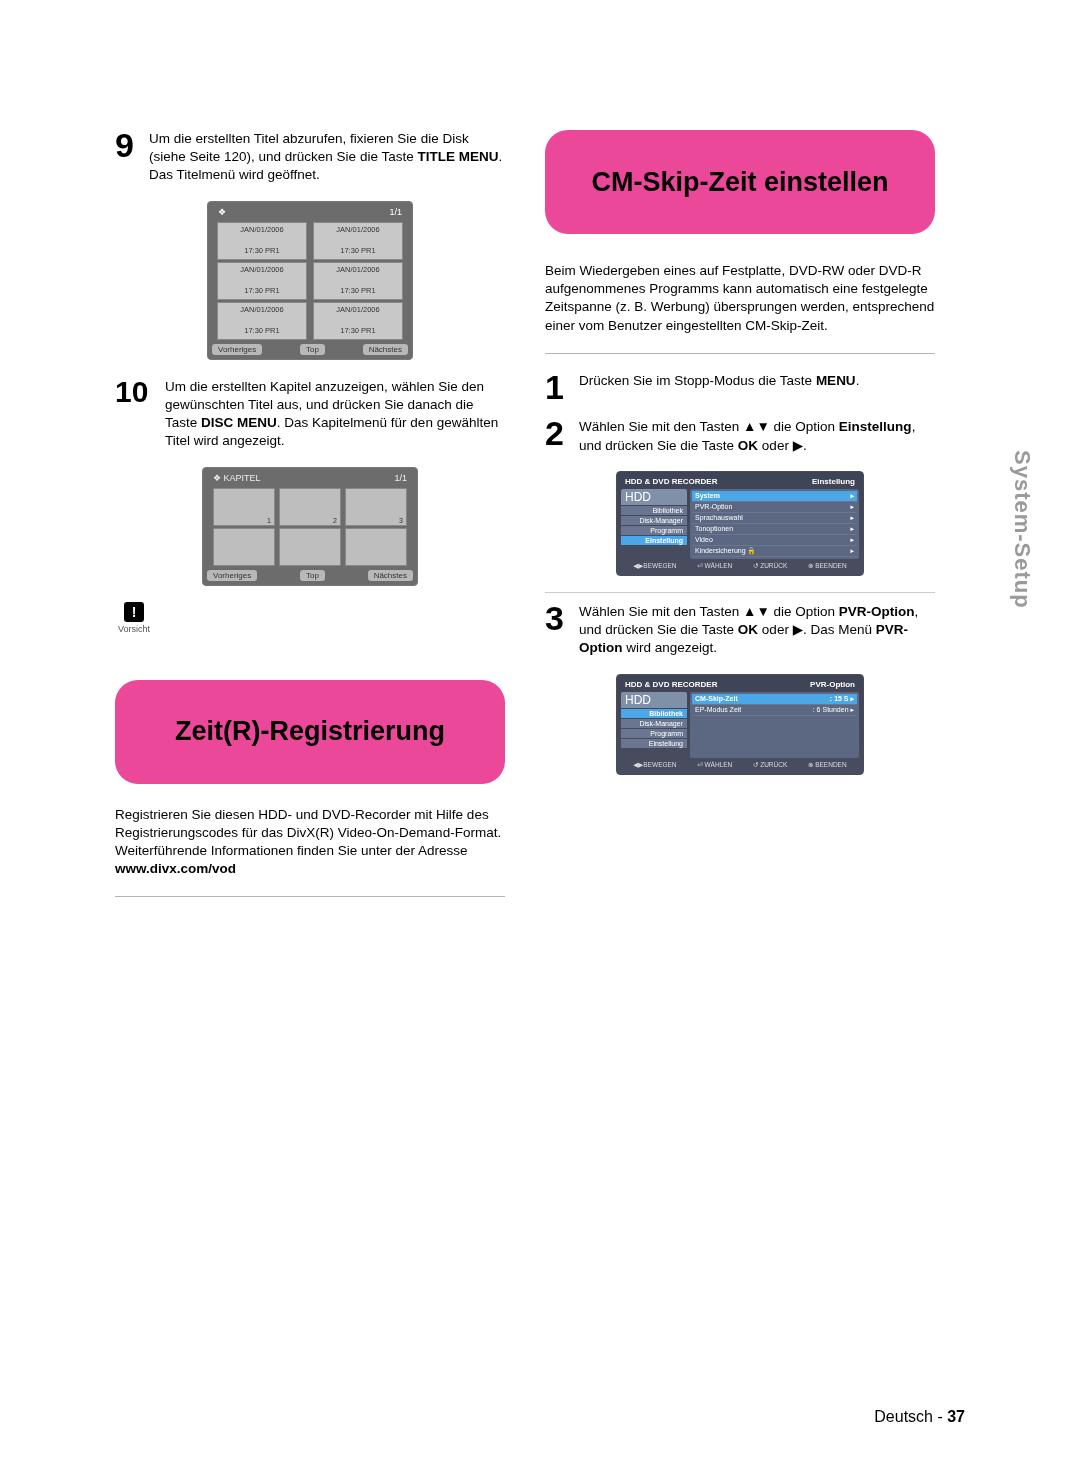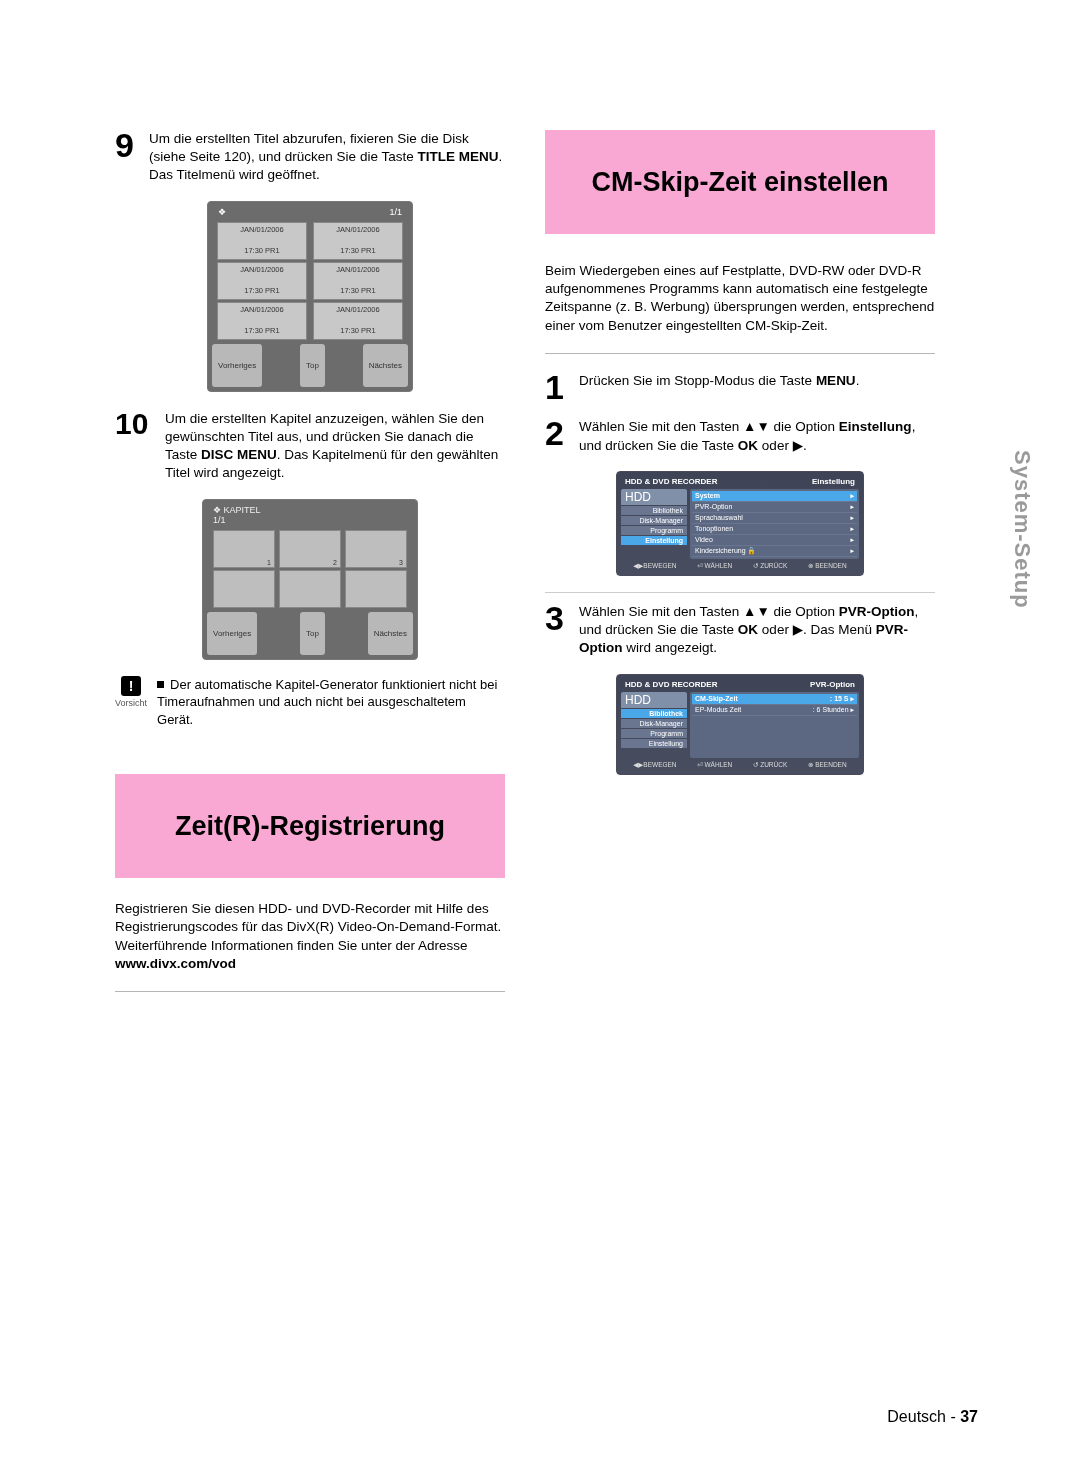--- a/index.html
+++ b/index.html
@@ -81,36 +81,36 @@
   }
   .ui-titles-btns {
     display: flex;
     justify-content: space-between;
     margin-top: 4px;
   }
   .ui-btn {
     background:#b8b8b8;
     color:#333;
     border-radius: 3px;
-    padding: 17px 6px;
+    padding: 1px 6px;
     font-size: 8px;
   }
 
   
   .ui-kapitel {
     width: 206px;
     margin: 14px auto 16px auto;
     border: 1px solid #777;
     background: #6c6c6c;
     border-radius: 4px;
     padding: 4px;
     font-size: 8px;
     color:#eee;
   }
-  .ui-k-head { display:flex; justify-content:space-between; font-size:9px; padding:1px 6px 3px 6px;flex-direction:column; }
+  .ui-k-head { display:flex; justify-content:space-between; font-size:9px; padding:1px 6px 3px 6px; }
   .ui-k-row { display:flex; gap:4px; justify-content:center; margin:2px 0; }
   .ui-k-th {
     width:60px; height:36px; background:#bebebe; border:1px solid #888; position:relative;
   }
   .ui-k-th .n { position:absolute; right:3px; bottom:1px; font-size:7px; color:#333; }
 
   
   .caution-row { display:flex; gap:10px; align-items:flex-start; margin-top:8px; }
   .caution-icon {
     width: 38px;
@@ -120,26 +120,27 @@
     color:#fff; background:#000; width:20px; height:20px; border-radius:3px;
     display:inline-flex; align-items:center; justify-content:center; font-weight:bold; font-size:14px;
   }
   .caution-icon .lbl { font-size:9px; color:#555; margin-top:2px; }
   .caution-text { font-size:13px; line-height:1.35; }
   .sqbullet { display:inline-block; width:7px; height:7px; background:#000; margin-right:6px; vertical-align:1px; }
 
   
   .section-box-wrap { margin: 46px 0 22px 0; }
   .section-box {
-    background:#f9a8d4;
+    background:#ec4899;
     height: 104px;
     display:flex; align-items:center; justify-content:center;
     font-size: 27px;
     font-weight: bold;
     color:#000;
+    border-radius:23px;
   }
   .section-box.top { margin-top:0; }
 
   
   .ui-panel {
     width: 248px;
     margin: 12px auto 16px auto;
     border:1px solid #4a4a5a;
     background: linear-gradient(#3e4456,#484e60);
     border-radius:4px;
@@ -177,21 +178,21 @@
     writing-mode: vertical-rl;
     font-size: 22px;
     font-weight: bold;
     color: #9a9a9a;
     letter-spacing:1px;
   }
 
   .footer {
     position:absolute;
     bottom: 55px;
-    right: 102px;
+    right: 115px;
     font-size: 16px;
   }
   .footer .lang { font-weight:normal; }
   .footer .pnum { font-weight:bold; }
 
   b { font-weight:bold; }
 </style>
 </head>
 <body>
 
@@ -284,23 +285,20 @@
           <span class="ui-btn">Vorheriges</span>
           <span class="ui-btn">Top</span>
           <span class="ui-btn">Nächstes</span>
         </div>
       </div>
 
       <div class="caution-row">
         <div class="caution-icon">
           <span class="bang">!</span>
           <div class="lbl">Vorsicht</div>
-        </div>
-        <div class="caution-text">
-          <span class="sqbullet"></span><span>Der automatische Kapitel-Generator funktioniert nicht bei Timeraufnahmen und auch nicht bei ausgeschaltetem Gerät.</span>
         </div>
       </div>
 
       <div class="section-box-wrap">
         <div class="section-box">Zeit(R)-Registrierung</div>
       </div>
 
       <div class="step-text" style="font-size:13.5px;">
         <span>Registrieren Sie diesen HDD- und DVD-Recorder mit Hilfe des Registrierungscodes für das DivX(R) Video-On-Demand-Format. Weiterführende Informationen finden Sie unter der Adresse </span><b>www.divx.com/vod</b>
       </div>

